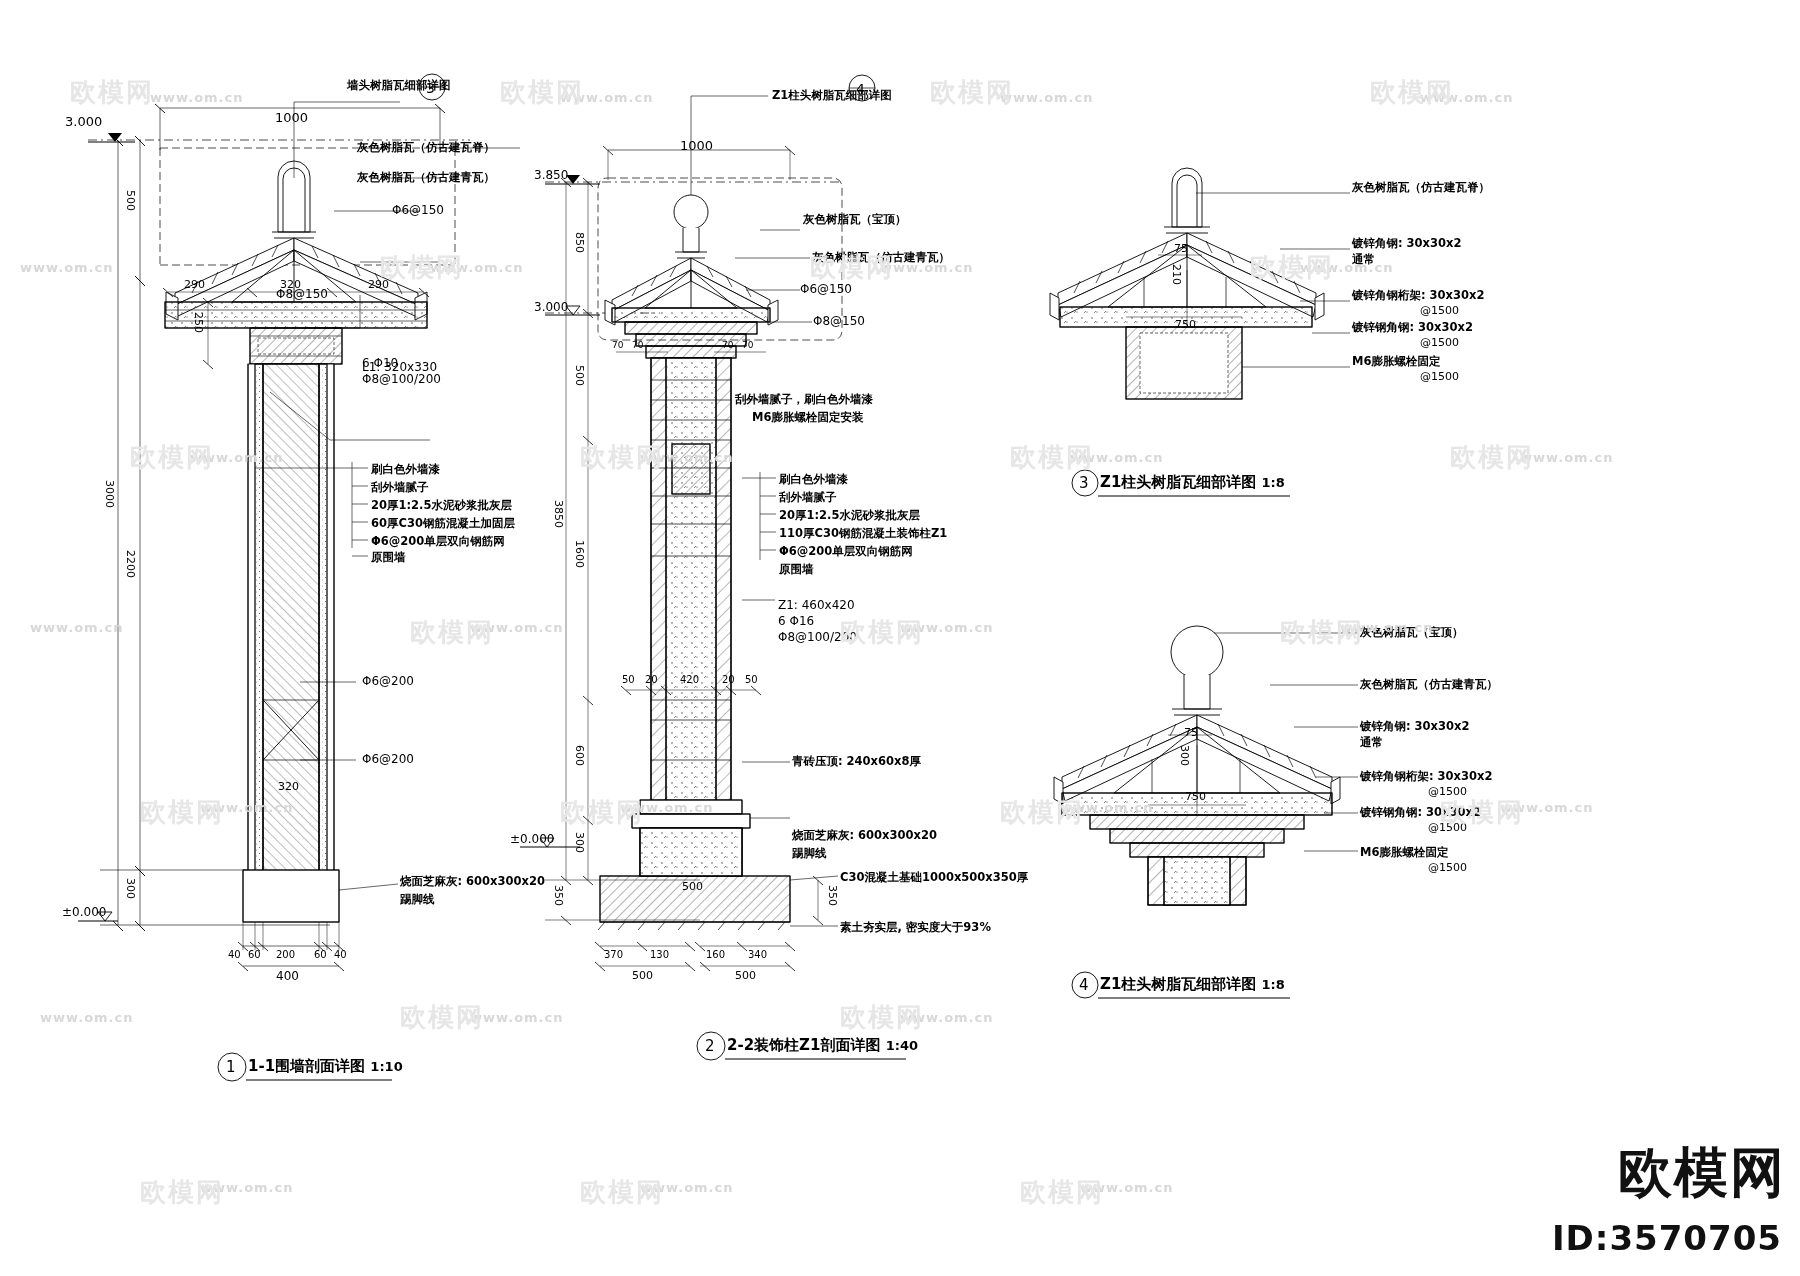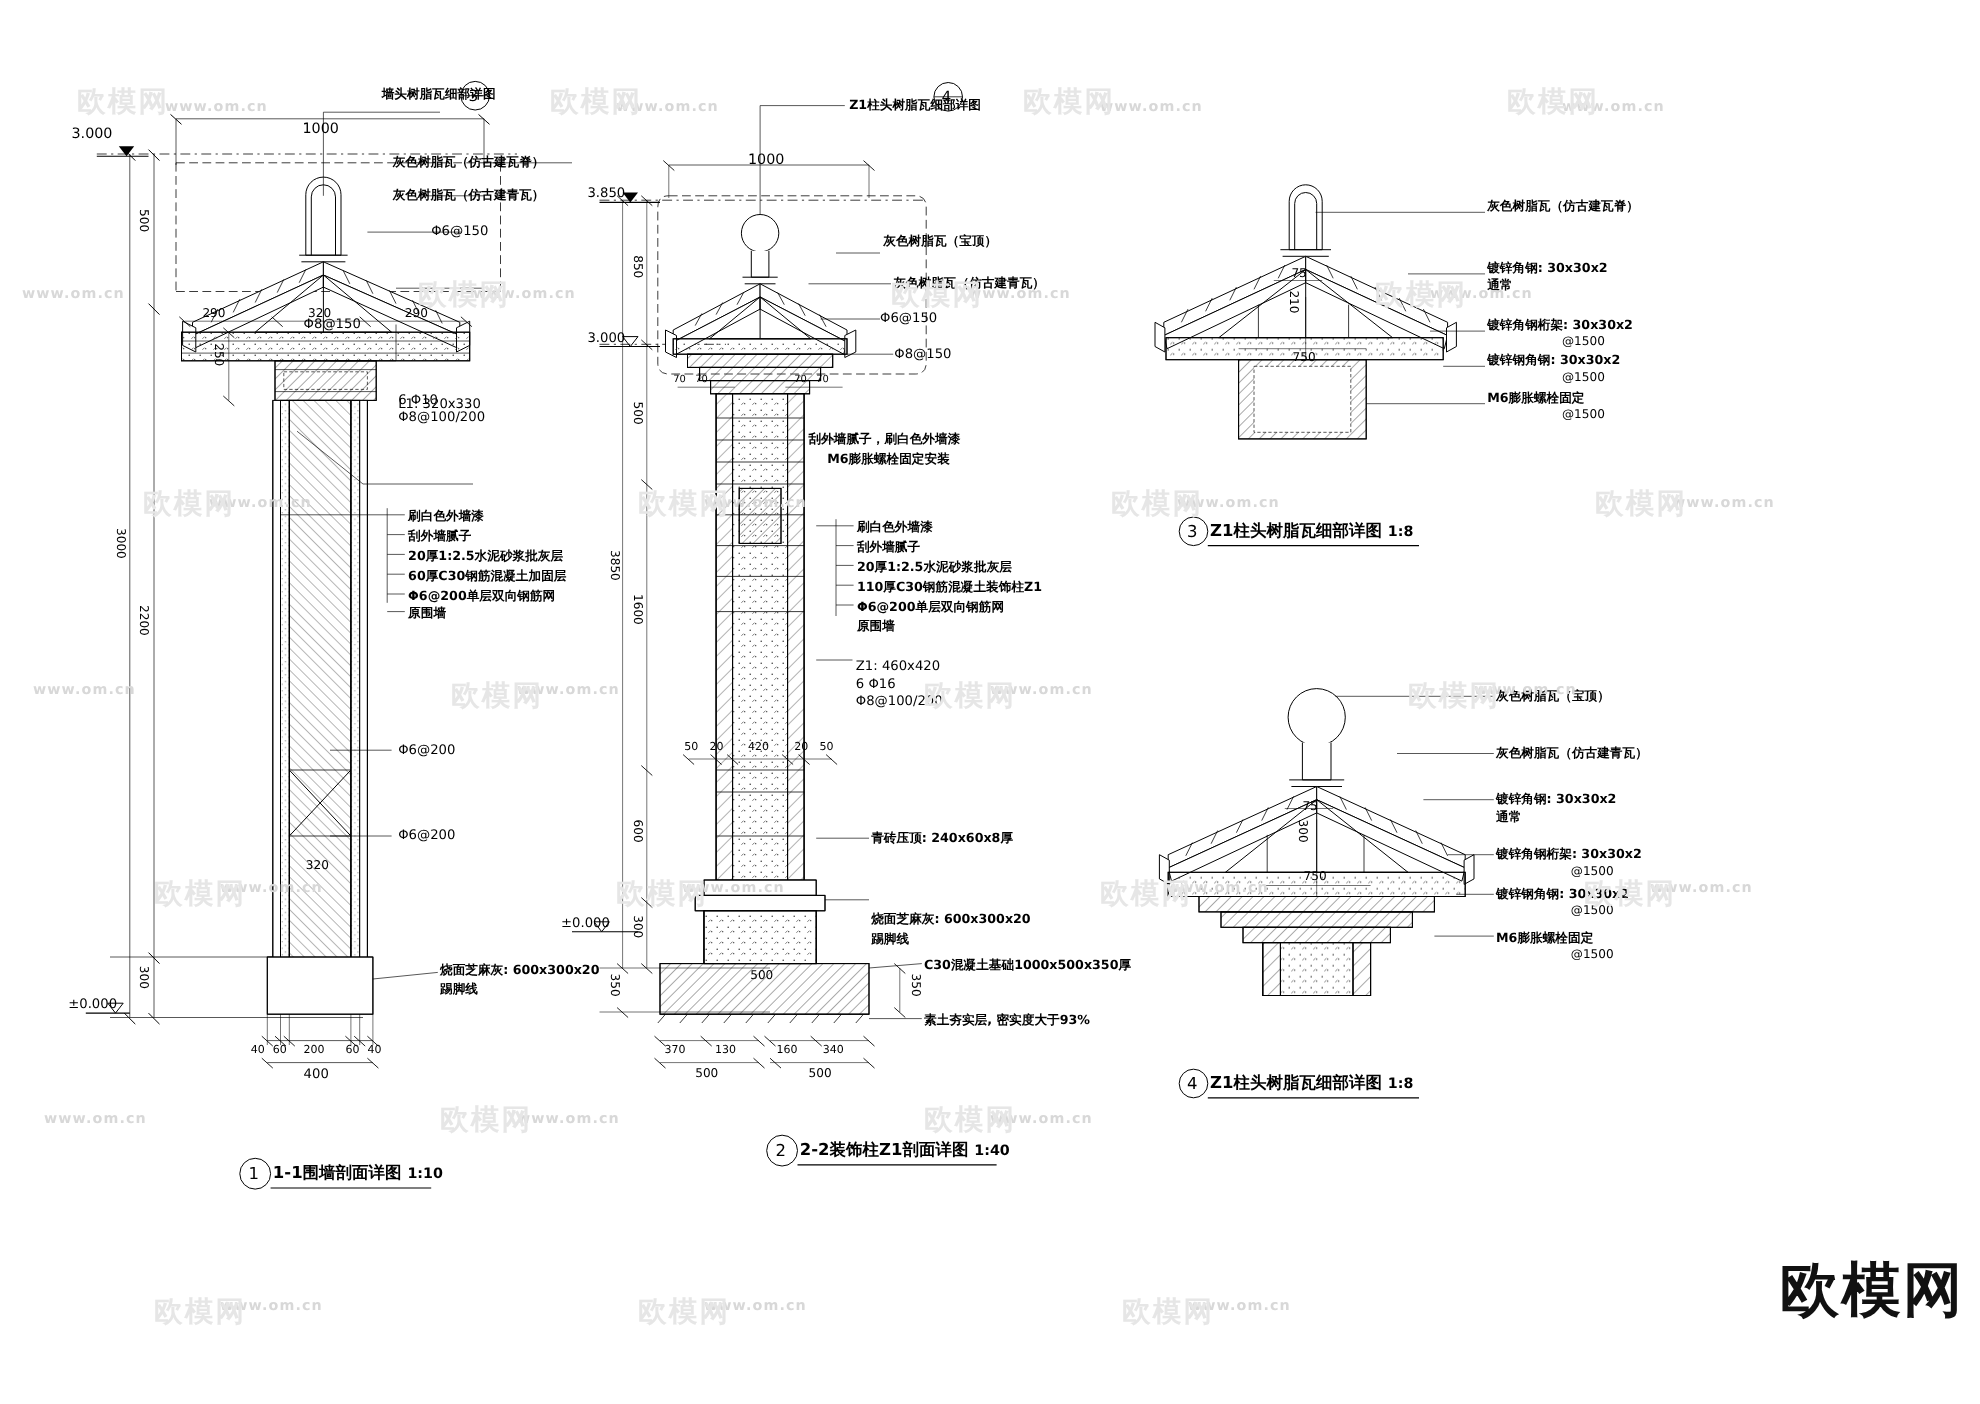--- a/index.html
+++ b/index.html
@@ -755,14 +755,15 @@
   <div class="wmbig tc" style="left:560px;top:795px;">欧模网</div>
   <div class="wmbig tc" style="left:1000px;top:795px;">欧模网</div>
   <div class="wmbig tc" style="left:1440px;top:795px;">欧模网</div>
   <div class="wmbig tc" style="left:400px;top:1000px;">欧模网</div>
   <div class="wmbig tc" style="left:840px;top:1000px;">欧模网</div>
   <div class="wmbig tc" style="left:140px;top:1175px;">欧模网</div>
   <div class="wmbig tc" style="left:580px;top:1175px;">欧模网</div>
   <div class="wmbig tc" style="left:1020px;top:1175px;">欧模网</div>
 
   <div class="logo tc">欧模网</div>
+  <div class="logoid">ID:3570705</div>
 
 </div>
 
 </body></html>

